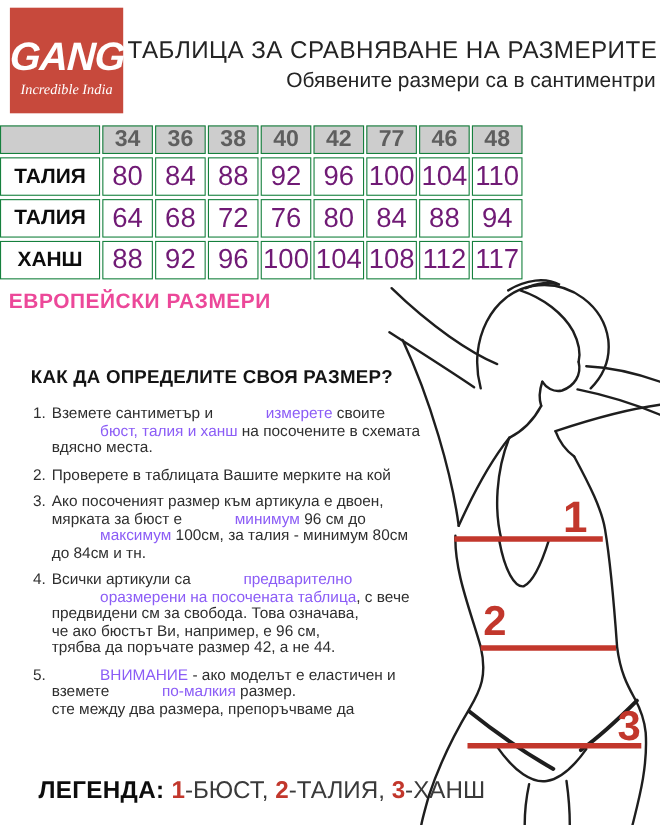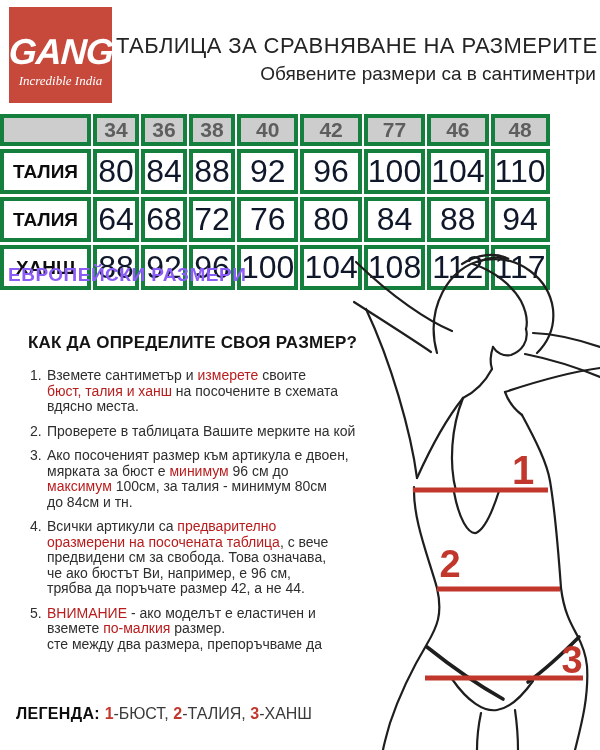--- a/index.html
+++ b/index.html
@@ -24,45 +24,45 @@
   
   .titleblock { position:absolute; left:116px; top:33px; width:480px; text-align:right; color:#242424; }
   .title    { font-size:22px; letter-spacing:0.4px; white-space:nowrap; }
   .subtitle { font-size:19px; margin-top:4px; white-space:nowrap; }
   
   table.size {
     position:absolute; left:-2px; top:111px;
     border-collapse:separate; border-spacing:2px 3px; table-layout:fixed;
   }
   table.size th, table.size td {
-    border:4px solid #15803d; text-align:center; vertical-align:middle; padding:0;
+    border:1px solid #15803d; text-align:center; vertical-align:middle; padding:0;
   }
   table.size thead th {
     background:#cdcdcd; color:#5e5e5e; font-size:21px; font-weight:bold; height:24px;
   }
   table.size thead th.corner { background:#cdcdcd; }
   table.size tbody th {
     color:#0c0c0c; font-size:19px; font-weight:bold; background:#fff;
   }
   table.size tbody td {
-    color:#0f172a; font-size:32px; font-weight:normal; background:#fff;
+    color:#701a75; font-size:25px; font-weight:normal; background:#fff;
   }
   table.size tbody tr { height:35px; }
   col.lab { width:91px; } col.sz { width:46px; }
   
-  .h-euro  { position:absolute; left:8px;  top:264px; font-size:19px; font-weight:bold; color:#8b5cf6; letter-spacing:0.5px; }
+  .h-euro  { position:absolute; left:8px;  top:264px; font-size:19px; font-weight:bold; color:#ec4899; letter-spacing:0.5px; }
   .h-howto { position:absolute; left:28px; top:333px; font-size:17px; font-weight:bold; color:#141414; letter-spacing:0.2px; }
   
   .instructions { position:absolute; left:30px; top:368px; color:#2e2e2e; }
   .item { display:flex; margin-bottom:9px; font-size:14px; line-height:15.5px; }
   .item .num   { flex:none; width:17px; }
   .item .lines { white-space:nowrap; }
-  .red  { color:#b91c1c; }
-  
-  .legend { position:absolute; left:16px; top:705px; font-size:16px; color:#3a3a3a; white-space:nowrap; }
+  .red  { color:#8b5cf6;margin-left:44px; }
+  
+  .legend { position:absolute; left:35px; top:705px; font-size:22px; color:#3a3a3a; white-space:nowrap; }
   .legend .label { font-weight:bold; color:#0d0d0d; letter-spacing:0.3px; }
   .legend .lnum  { font-weight:bold; color:#c2372c; }
   
   .figure { position:absolute; left:350px; top:250px; width:250px; height:500px; }
   .figure path { fill:none; stroke:#1e1e1e; stroke-width:2.2; stroke-linecap:round; }
   .figure path.thick { stroke-width:3.6; }
   .figure line { stroke:#c2372c; stroke-width:5; }
   .figure text { fill:#c2372c; font-weight:bold; font-family:"Liberation Sans",sans-serif; }
 </style>
 </head>

